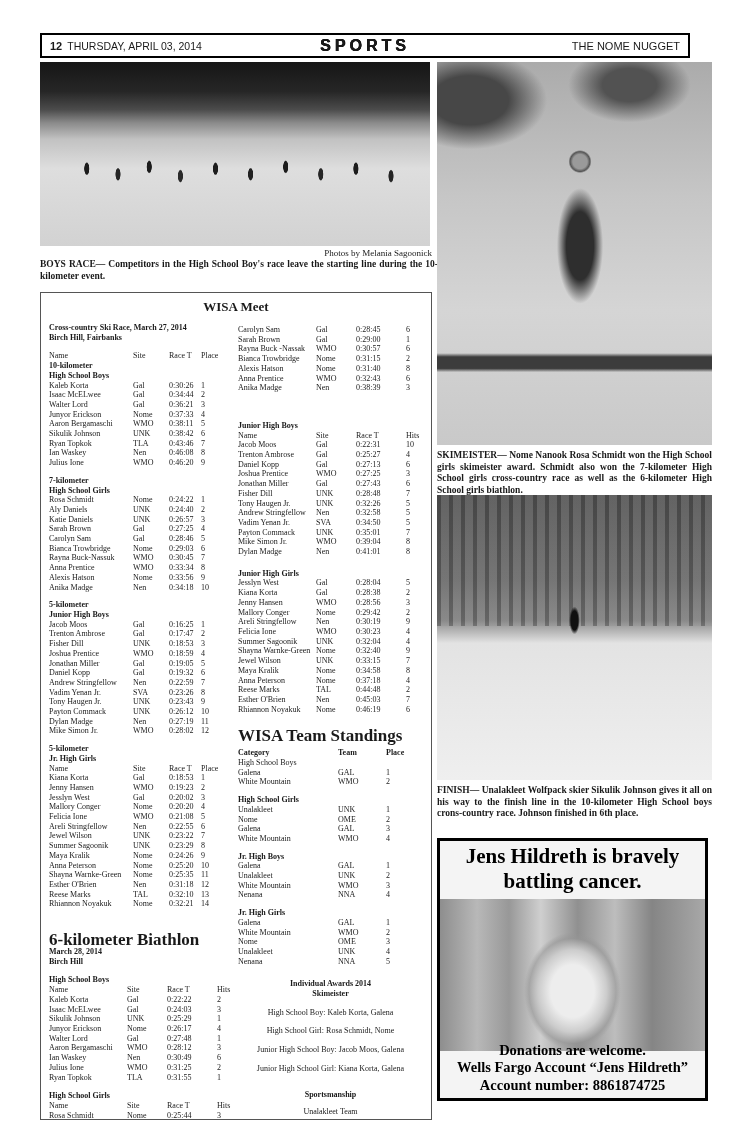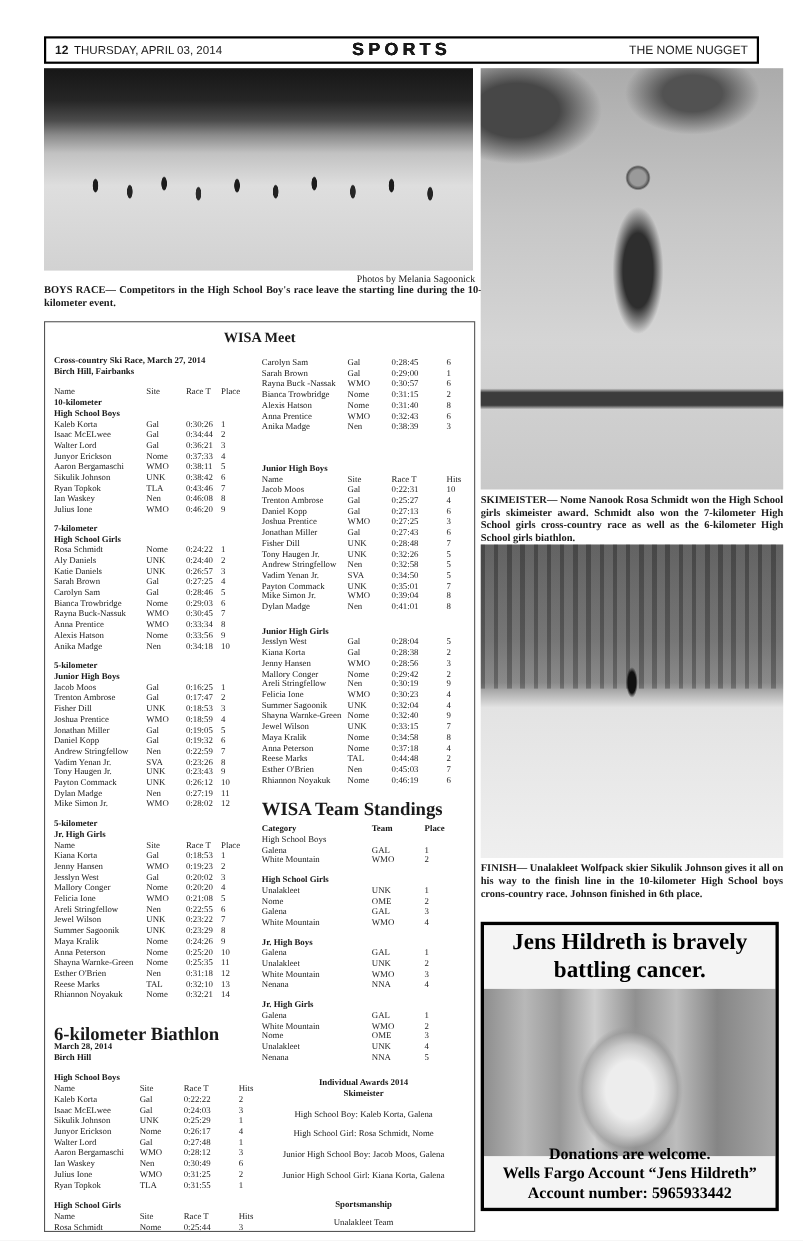--- a/index.html
+++ b/index.html
@@ -801,17 +801,17 @@
   <p class="caption cap-fin"><span>FINISH—</span> <span>Unalakleet Wolfpack skier Sikulik Johnson gives it all on his way to the finish line in the 10-kilometer High School boys crons-country race. Johnson finished in 6th place.</span></p>
 
   <div class="ad">
     <div class="ad-headline">
       <div>Jens Hildreth is bravely</div>
       <div>battling cancer.</div>
     </div>
     <div class="ad-donate">
       <div>Donations are welcome.</div>
       <div>Wells Fargo Account “Jens Hildreth”</div>
-      <div>Account number: 5965933442</div>
+      <div>Account number: 8861874725</div>
     </div>
   </div>
 
 </div>
 
 </body></html>

